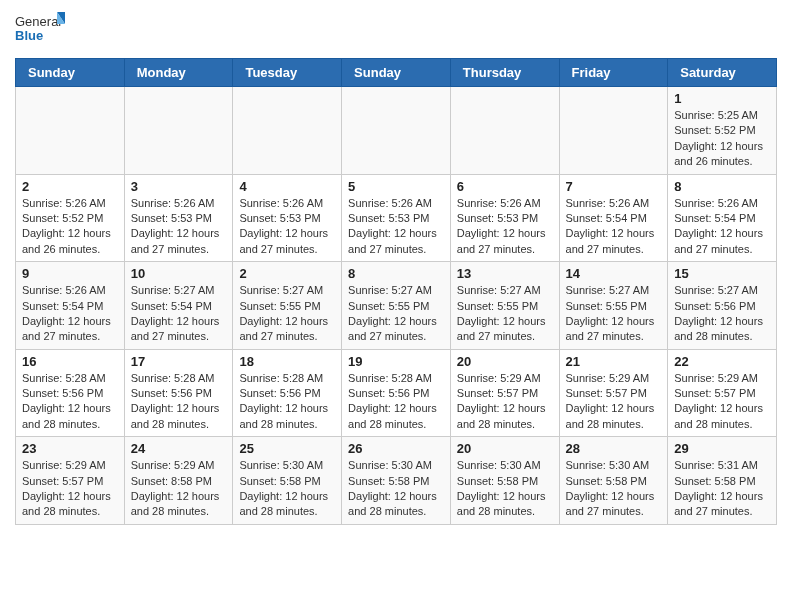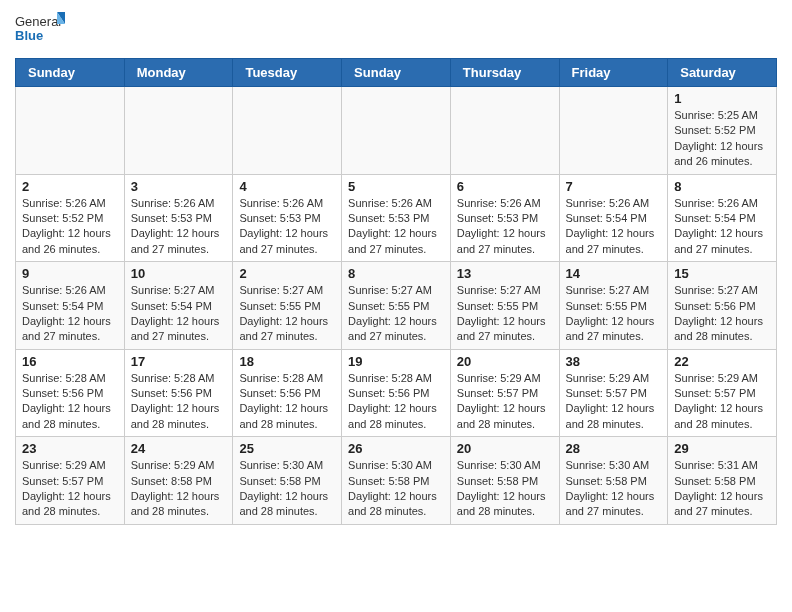--- a/index.html
+++ b/index.html
@@ -235,21 +235,21 @@
 Sunset: 5:56 PM
 Daylight: 12 hours and 28 minutes.</div>
         </td>
         <td>
           <div class="day-number">20</div>
           <div class="day-info">Sunrise: 5:29 AM
 Sunset: 5:57 PM
 Daylight: 12 hours and 28 minutes.</div>
         </td>
         <td>
-          <div class="day-number">38</div>
+          <div class="day-number">21</div>
           <div class="day-info">Sunrise: 5:29 AM
 Sunset: 5:57 PM
 Daylight: 12 hours and 28 minutes.</div>
         </td>
         <td>
           <div class="day-number">22</div>
           <div class="day-info">Sunrise: 5:29 AM
 Sunset: 5:57 PM
 Daylight: 12 hours and 28 minutes.</div>
         </td>

